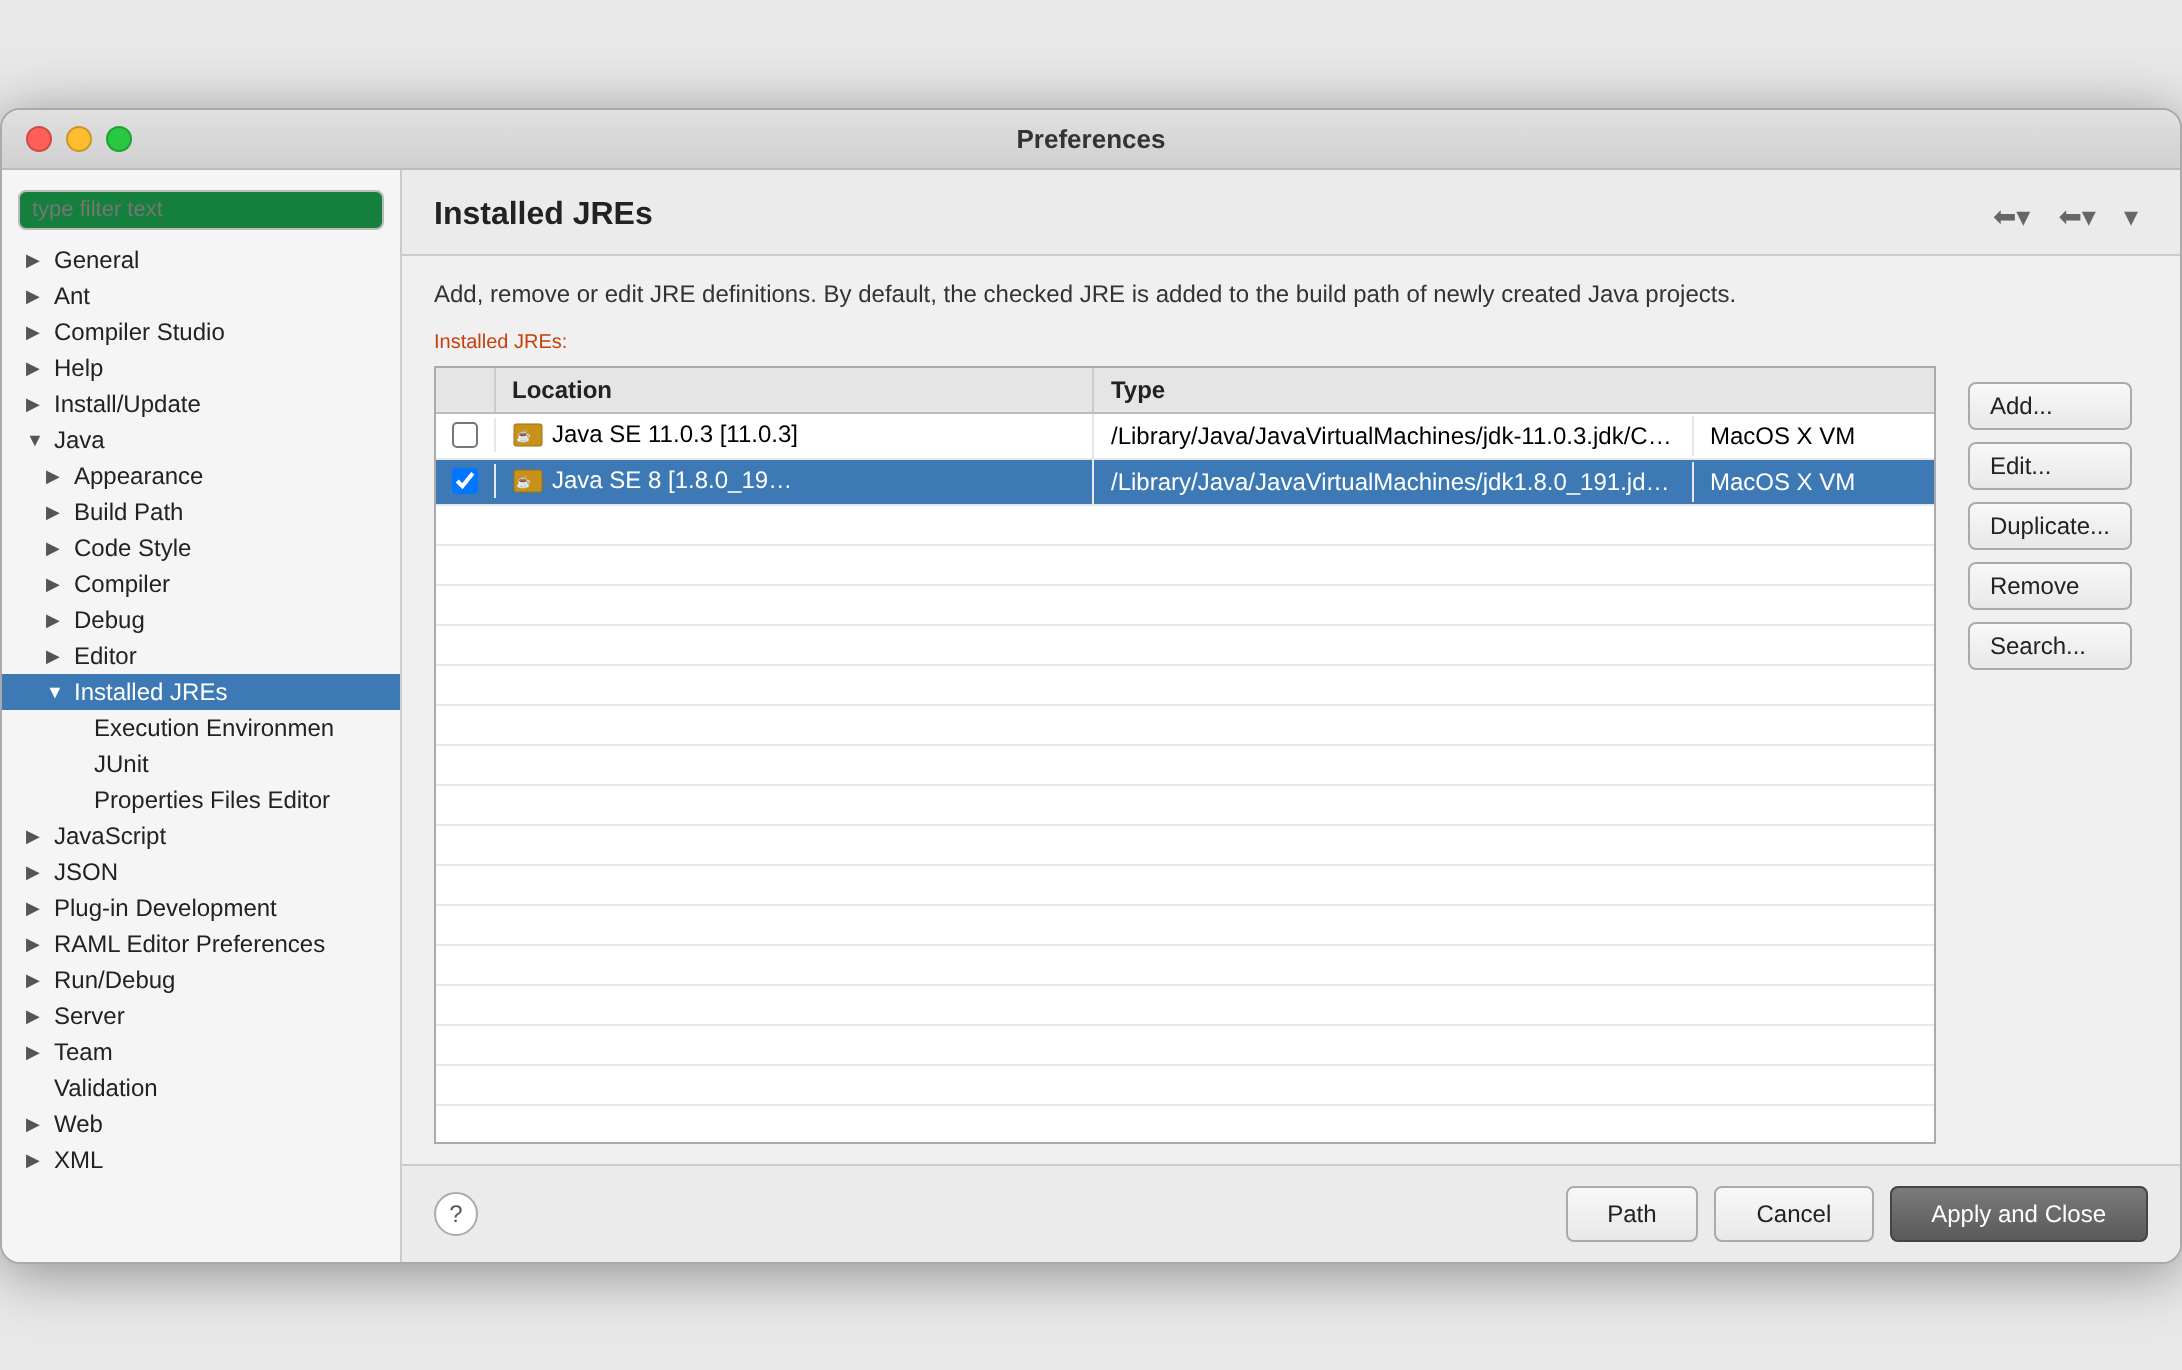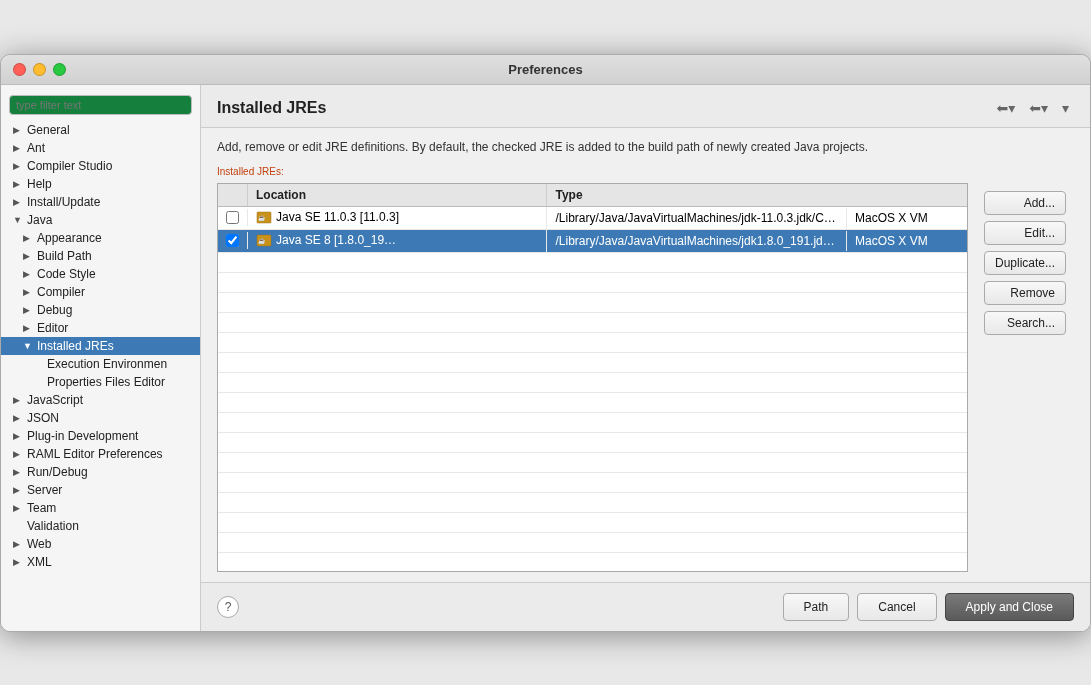--- a/index.html
+++ b/index.html
@@ -226,21 +226,21 @@
       flex-direction: column;
       min-height: 0;
     }
     .side-btn {
       padding: 4px 10px;
       font-size: 12px;
       background: linear-gradient(to bottom, #f8f8f8, #e8e8e8);
       border: 1px solid #aaa;
       border-radius: 4px;
       cursor: pointer;
-      text-align: right;
+      text-align: left;
       min-width: 75px;
       color: #222;
     }
     .side-btn:disabled { color: #aaa; cursor: default; }
     .bottom-bar {
       padding: 10px 16px;
       border-top: 1px solid #ccc;
       display: flex;
       justify-content: space-between;
       align-items: center;
@@ -357,20 +357,24 @@
         <span class="arrow">▶</span>
         <span>Editor</span>
       </div>
       <div class="tree-item child-1 selected">
         <span class="arrow">▼</span>
         <span>Installed JREs</span>
       </div>
       <div class="tree-item child-2">
         <span class="arrow"> </span>
         <span>Execution Environmen</span>
+      </div>
+      <div class="tree-item child-2">
+        <span class="arrow"> </span>
+        <span>JUnit</span>
       </div>
       <div class="tree-item child-2">
         <span class="arrow"> </span>
         <span>Properties Files Editor</span>
       </div>
       <div class="tree-item">
         <span class="arrow">▶</span>
         <span>JavaScript</span>
       </div>
       <div class="tree-item">

